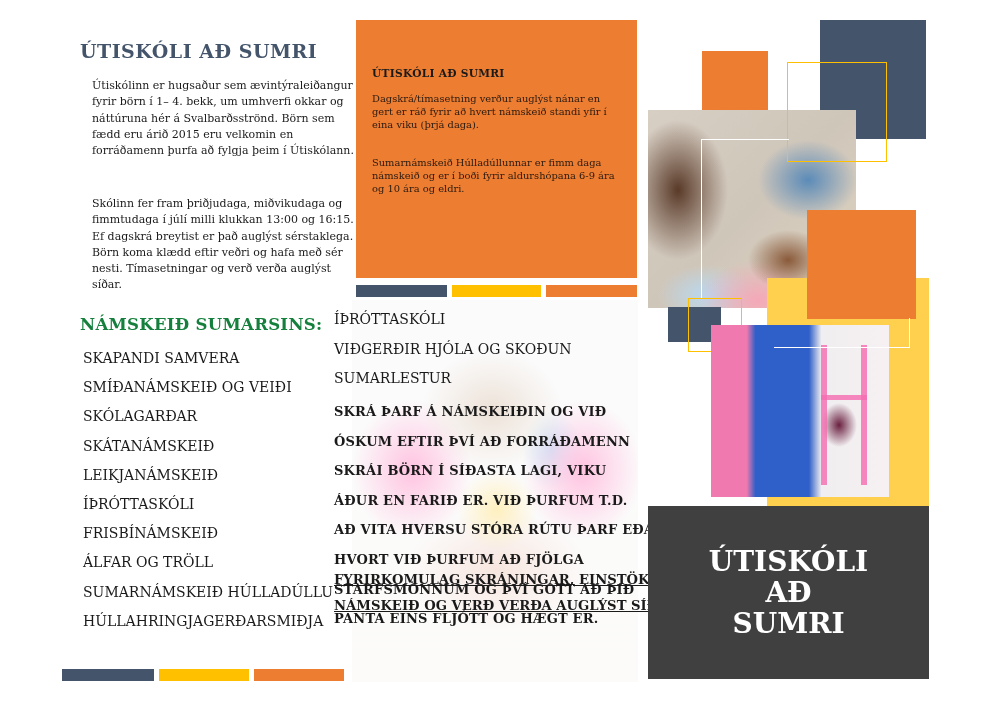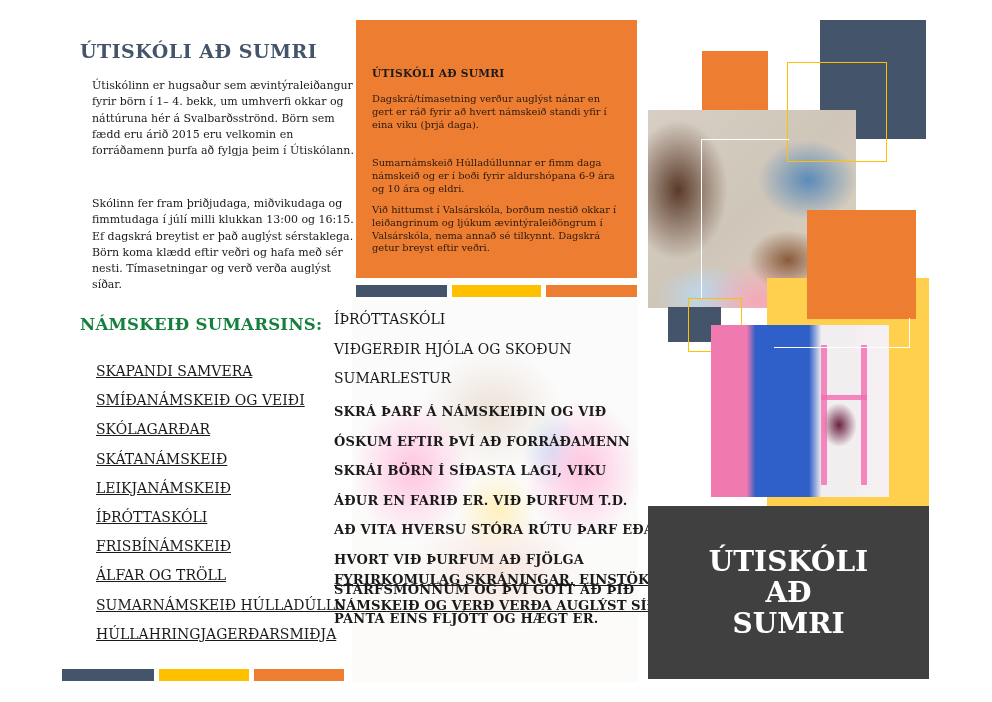--- a/index.html
+++ b/index.html
@@ -6,21 +6,21 @@
   body { width:992px; height:702px; background:#ffffff; position:relative; overflow:hidden;
          font-family: "DejaVu Serif", "Liberation Serif", serif; color:#1a1a1a; }
   .abs { position:absolute; }
 
   
   .h1 { left:80px; top:40px; font-size:19px; font-weight:bold; color:#44546a; letter-spacing:0.5px; margin:0; }
   .para { left:92px; width:262px; font-size:11px; line-height:16.3px; margin:0; }
   .p1 { top:78px; }
   .p2 { top:196px; }
   .h2 { left:80px; top:315px; font-size:16.5px; font-weight:bold; color:#15803d; letter-spacing:0.3px; margin:0; }
-  .course-list { left:80px; top:345px; margin:16px; padding:0; list-style:none; width:260px;text-decoration:underline; }
+  .course-list { left:80px; top:345px; margin:3px; padding:0; list-style:none; width:260px; }
   .course-list li { font-size:14px; height:29.2px; line-height:20px; white-space:nowrap; }
 
   
   .orange-box { left:356px; top:20px; width:281px; height:258px; background:#ed7d31; }
   .ob-title { left:16px; top:47px; font-size:10.6px; font-weight:bold; margin:0; letter-spacing:0.3px; }
   .ob-para { left:16px; width:250px; font-size:9.9px; line-height:12.8px; margin:0; color:#2a1a10; }
   .ob-p1 { top:73px; }
   .ob-p2 { top:137px; }
   .ob-p3 { top:184px; }
 
@@ -98,21 +98,20 @@
   <li>HÚLLAHRINGJAGERÐARSMIÐJA</li>
 </ul>
 <div class="abs bar navy" style="left:62px; top:669px; width:92px;"></div>
 <div class="abs bar gold" style="left:159px; top:669px; width:90px;"></div>
 <div class="abs bar orange" style="left:254px; top:669px; width:90px;"></div>
 
 <div class="abs orange-box">
   <h3 class="abs ob-title">ÚTISKÓLI AÐ SUMRI</h3>
   <p class="abs ob-para ob-p1">Dagskrá/tímasetning verður auglýst nánar en gert er ráð fyrir að hvert námskeið standi yfir í eina viku (þrjá daga).</p>
   <p class="abs ob-para ob-p2">Sumarnámskeið Húlladúllunnar er fimm daga námskeið og er í boði fyrir aldurshópana 6-9 ára og 10 ára og eldri.</p>
-  <p class="abs ob-para ob-p3">Við hittumst í Valsárskóla, borðum nestið okkar í leiðangrinum og ljúkum ævintýraleiðöngrum í Valsárskóla, nema annað sé tilkynnt. Dagskrá getur breyst eftir veðri.</p>
 </div>
 <div class="abs bar navy" style="left:356px; top:285px; width:91px;"></div>
 <div class="abs bar gold" style="left:452px; top:285px; width:89px;"></div>
 <div class="abs bar orange" style="left:546px; top:285px; width:91px;"></div>
 
 <div class="abs mid-photo"></div>
 <ul class="abs mid-list">
   <li>ÍÞRÓTTASKÓLI</li>
   <li>VIÐGERÐIR HJÓLA OG SKOÐUN</li>
   <li>SUMARLESTUR</li>

